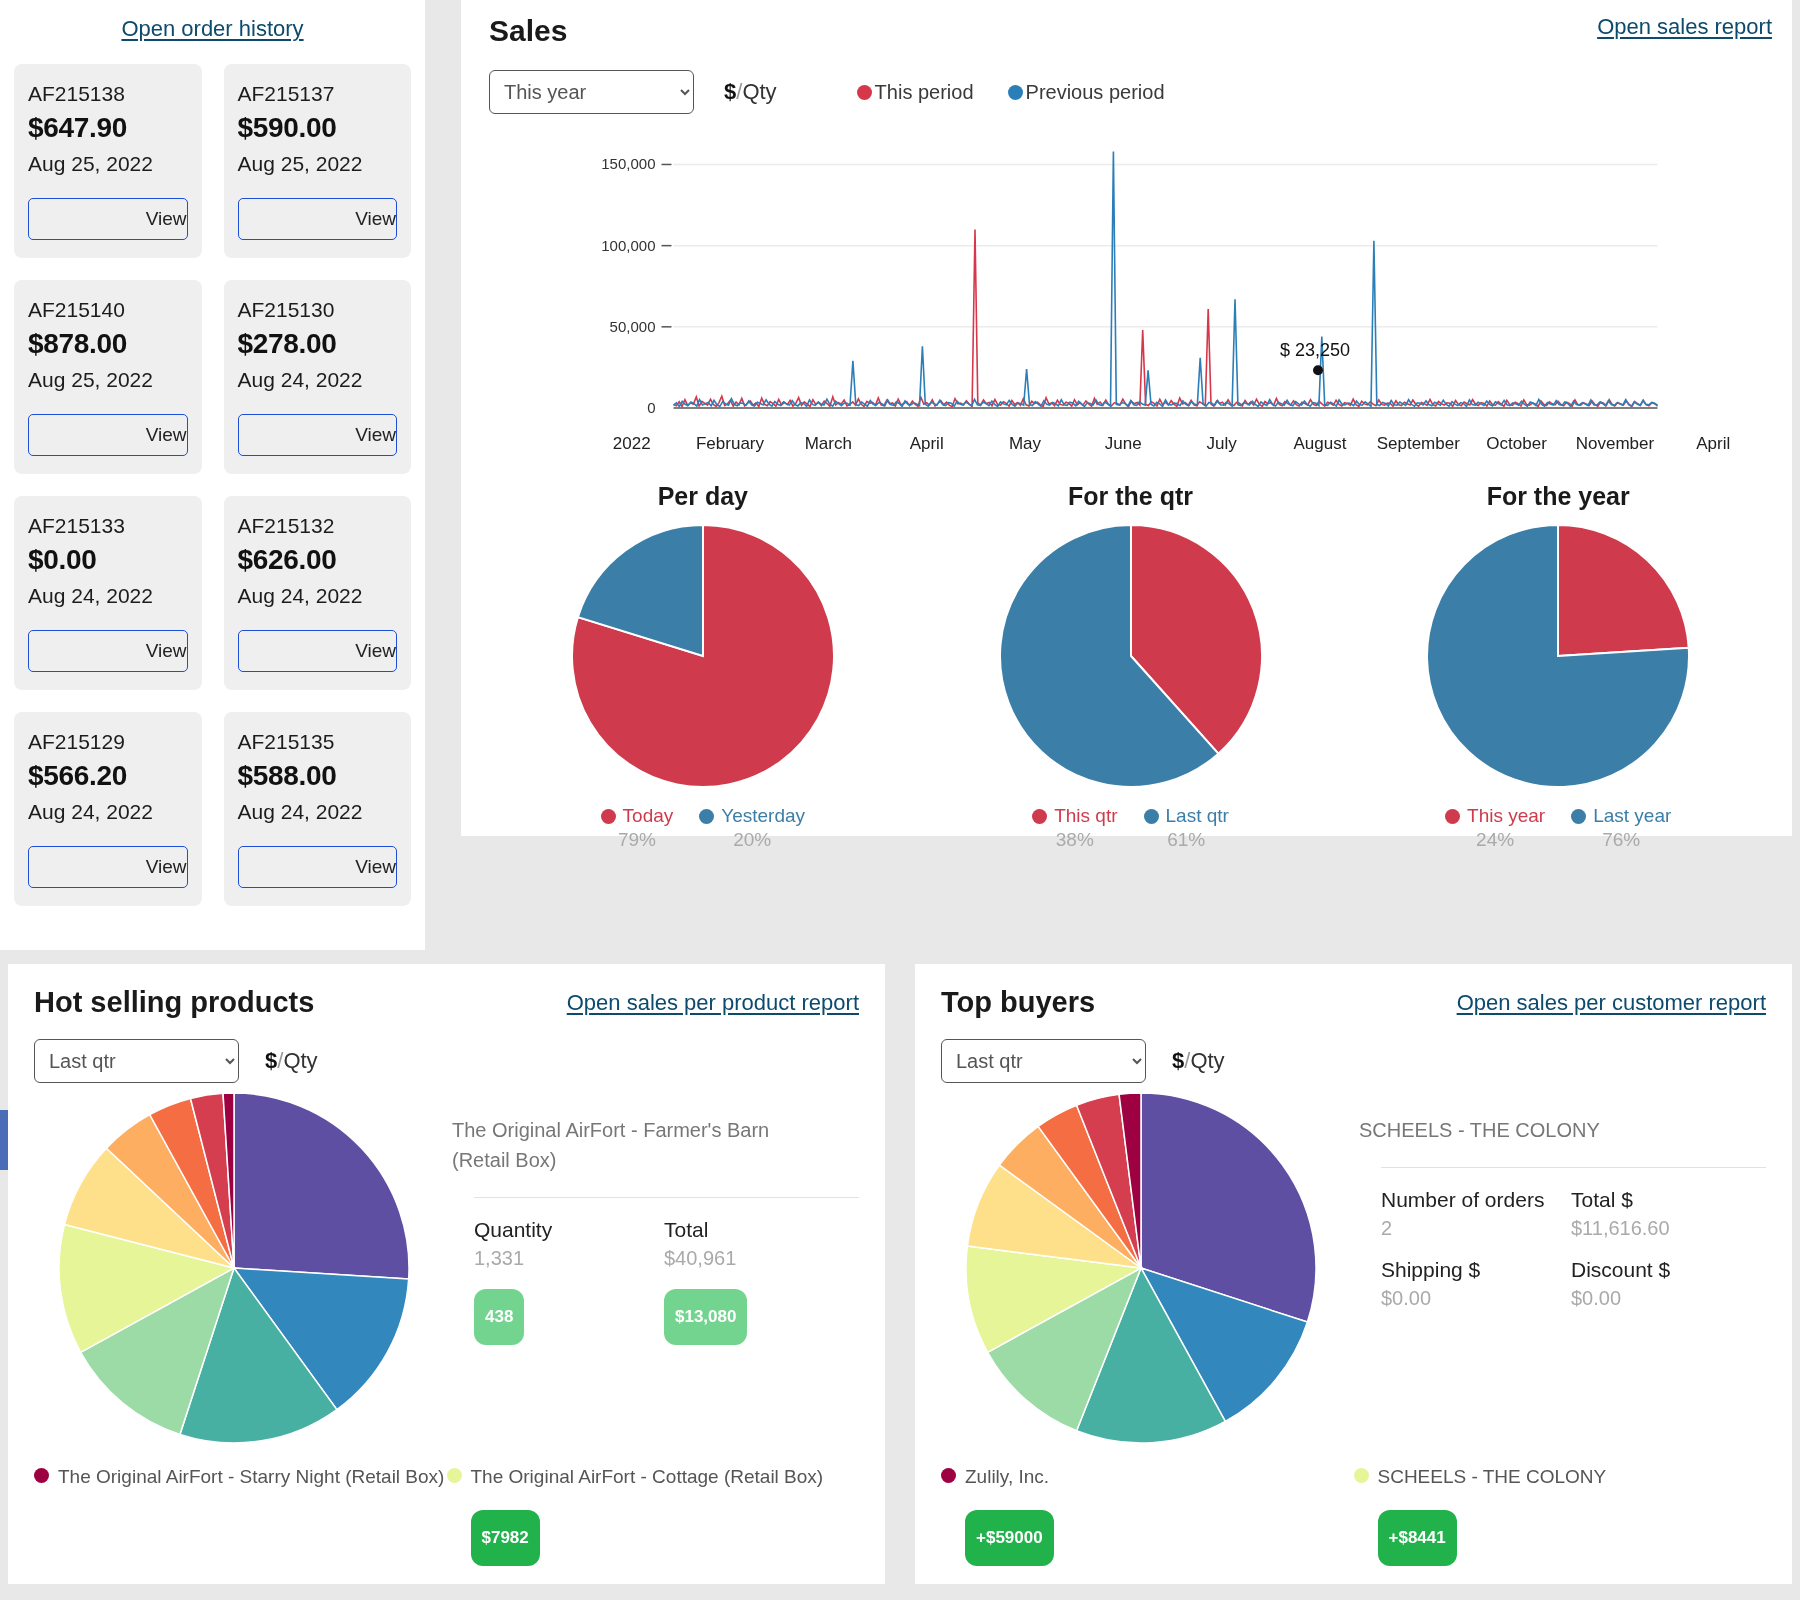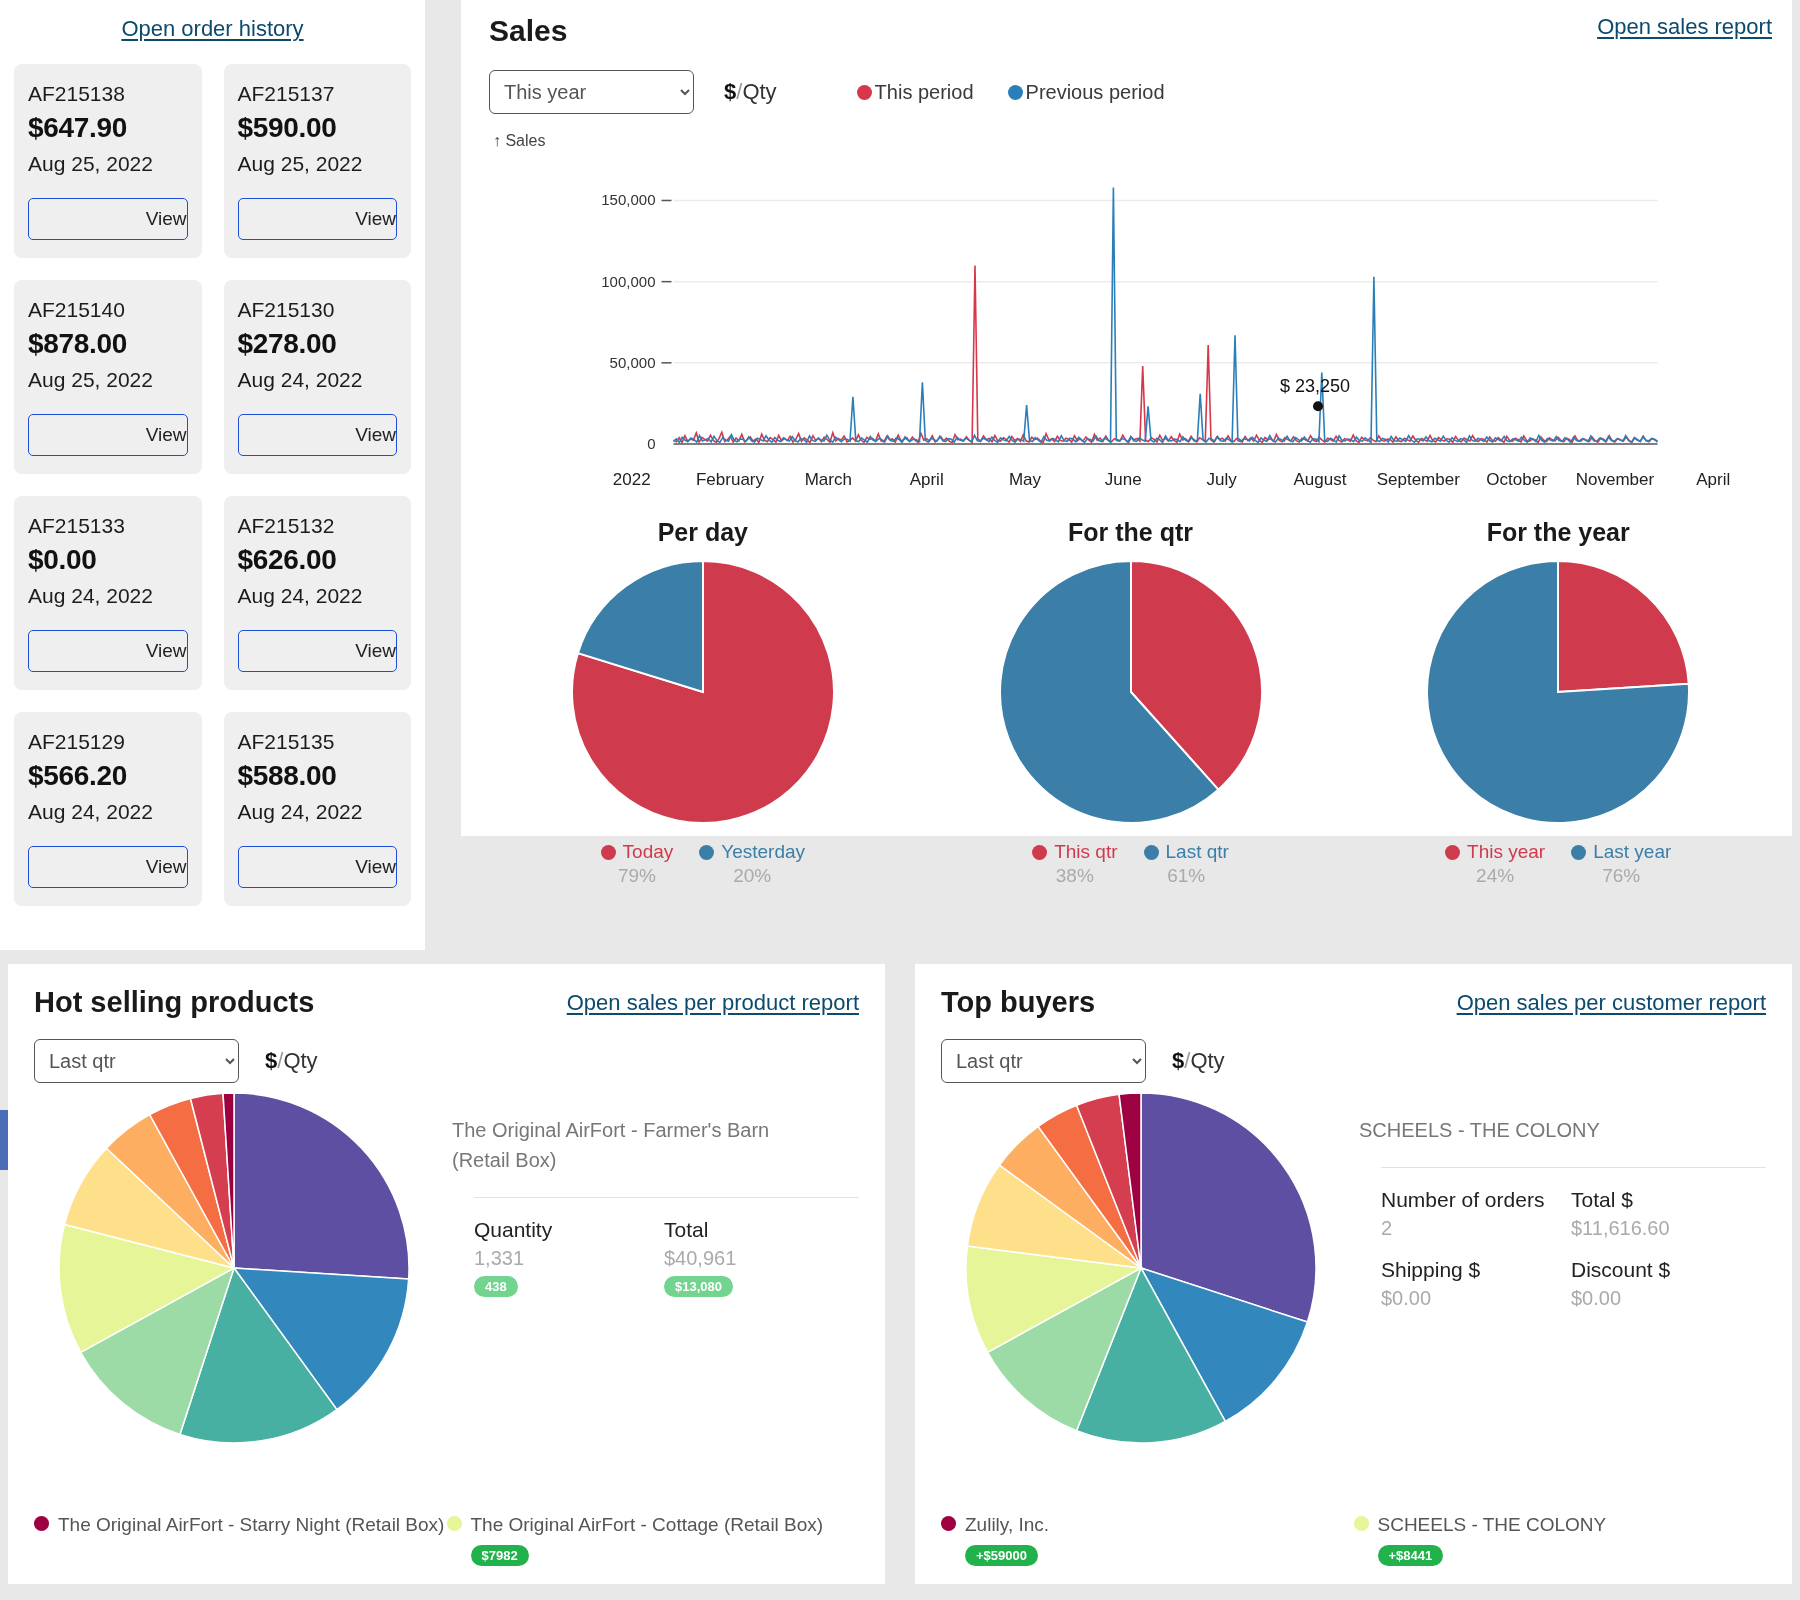--- a/index.html
+++ b/index.html
@@ -81,22 +81,22 @@
   .bcontrols { display: flex; align-items: center; gap: 26px; margin-top: 20px; }
   .bbody { display: flex; margin-top: 10px; gap: 8px; }
   .pie-col { width: 400px; display: flex; align-items: flex-start; justify-content: center; }
   .info-col { flex: 1; padding-top: 22px; padding-left: 10px; }
   .info-name { font-size: 20px; color: #777; line-height: 1.5; max-width: 380px; }
   .info-sep { border-top: 1px solid #e2e2e2; margin: 22px 0 20px 22px; }
   .info-grid { display: grid; grid-template-columns: 190px 1fr; row-gap: 18px; padding-left: 22px; }
   .info-lbl { font-size: 21px; color: #222; }
   .info-val { font-size: 20px; color: #aaa; margin-top: 5px; }
   .pill {
-    display: inline-block; background: #73d48f; color: #fff; font-size: 13px;
-    font-weight: bold; border-radius: 12px; padding: 3px 11px; margin-top: 6px;
+    display: inline-block; background: #73d48f; color: #fff; font-size: 17px;
+    font-weight: bold; border-radius: 12px; padding: 18px 11px; margin-top: 19px;
   }
   .pill.strong { background: #22b24c; }
 
   .blegend { position: absolute; bottom: 18px; left: 26px; right: 26px; display: flex; }
   .bl-item { width: 50%; display: flex; gap: 9px; align-items: flex-start; }
   .bl-txt { font-size: 19px; color: #555; line-height: 1.45; }
   .side-stub { position: absolute; left: 0; top: 1110px; width: 8px; height: 60px; background: #4b6cb7; }
 </style>
 </head>
 <body>
@@ -177,21 +177,20 @@
               <span class="dot" style="background:#d6374b"></span>
               <span>This period</span>
             </div>
             <div class="lg-item">
               <span class="dot" style="background:#2b7fb8"></span>
               <span>Previous period</span>
             </div>
           </div>
       </div>
 
-      <div class="axis-name">↑ Sales</div>
 
       <div class="chart-wrap" id="chart-wrap"><svg viewBox="0 0 1070 310" width="100%" height="310">
             <text x="60" y="295" text-anchor="end" font-size="15" fill="#333" font-family="&quot;Liberation Sans&quot;, sans-serif">0</text>
             <line x1="78" x2="1062" y1="208.8235294117647" y2="208.8235294117647" stroke="#ececec" stroke-width="1.5"></line>
             <line x1="66" x2="76" y1="208.8235294117647" y2="208.8235294117647" stroke="#555" stroke-width="1.5"></line>
             <text x="60" y="213.8235294117647" text-anchor="end" font-size="15" fill="#333" font-family="&quot;Liberation Sans&quot;, sans-serif">50,000</text>
             <line x1="78" x2="1062" y1="127.64705882352942" y2="127.64705882352942" stroke="#ececec" stroke-width="1.5"></line>
             <line x1="66" x2="76" y1="127.64705882352942" y2="127.64705882352942" stroke="#555" stroke-width="1.5"></line>
             <text x="60" y="132.64705882352942" text-anchor="end" font-size="15" fill="#333" font-family="&quot;Liberation Sans&quot;, sans-serif">100,000</text>
             <line x1="78" x2="1062" y1="46.470588235294116" y2="46.470588235294116" stroke="#ececec" stroke-width="1.5"></line>

